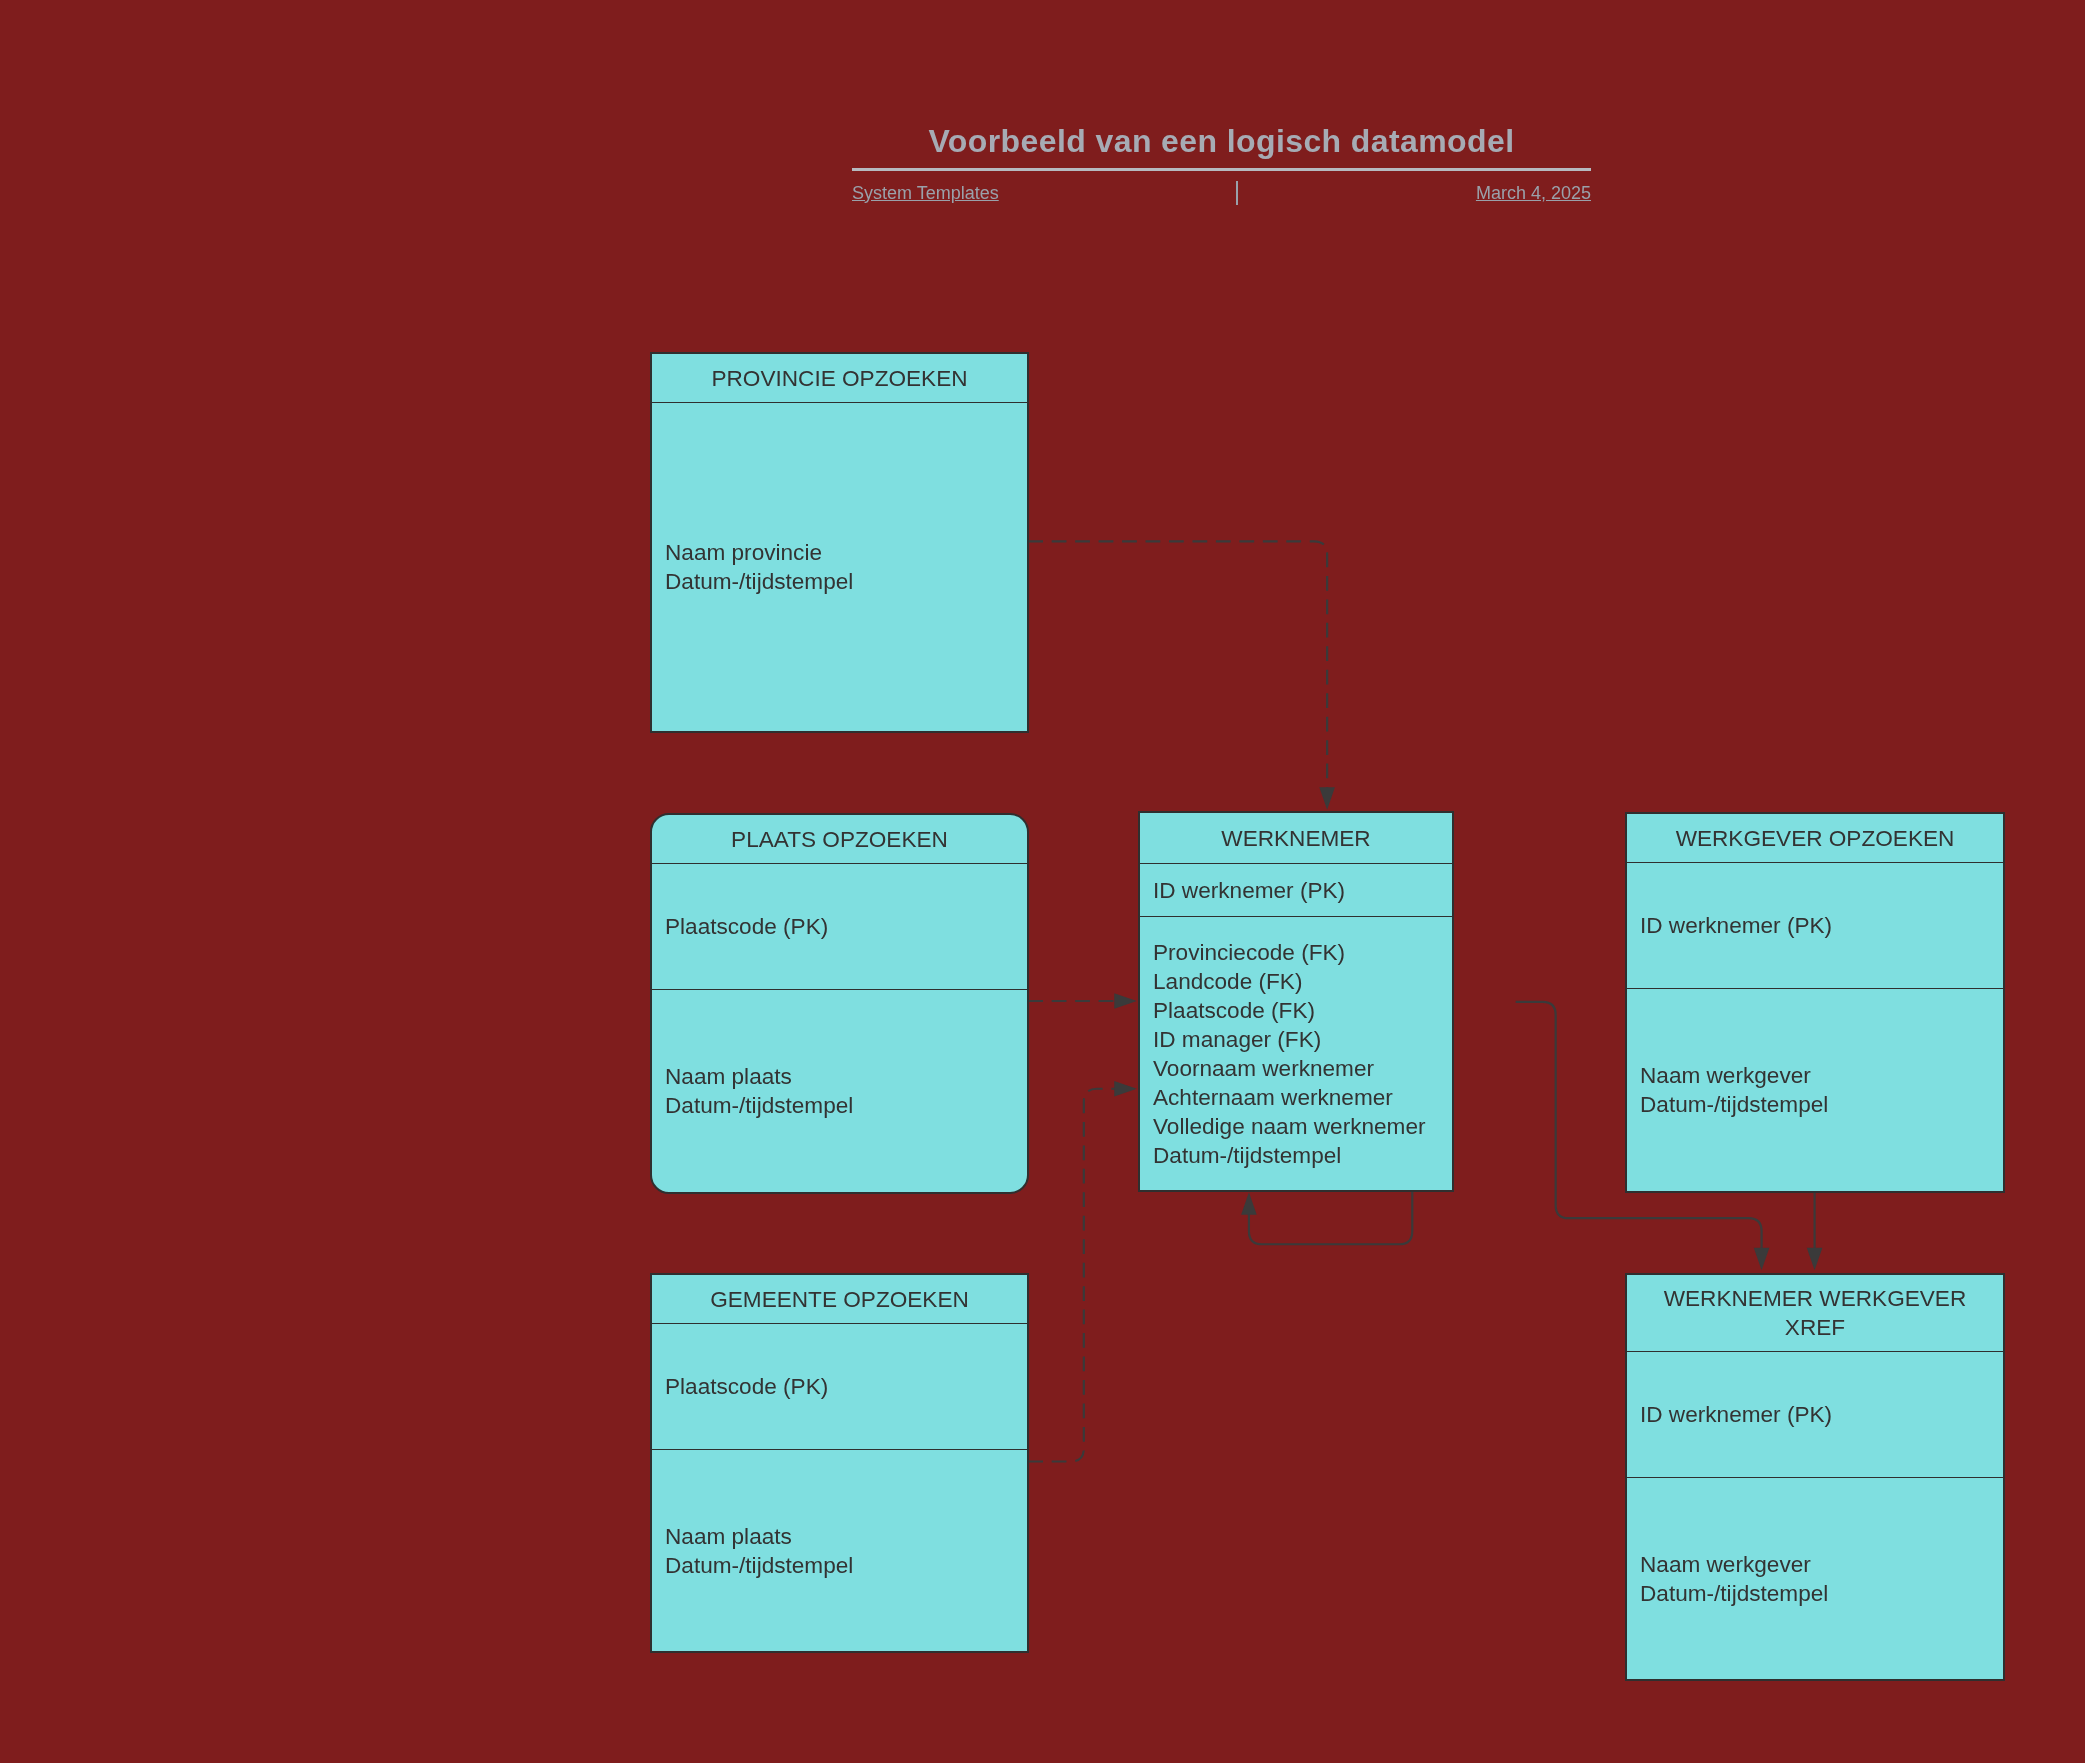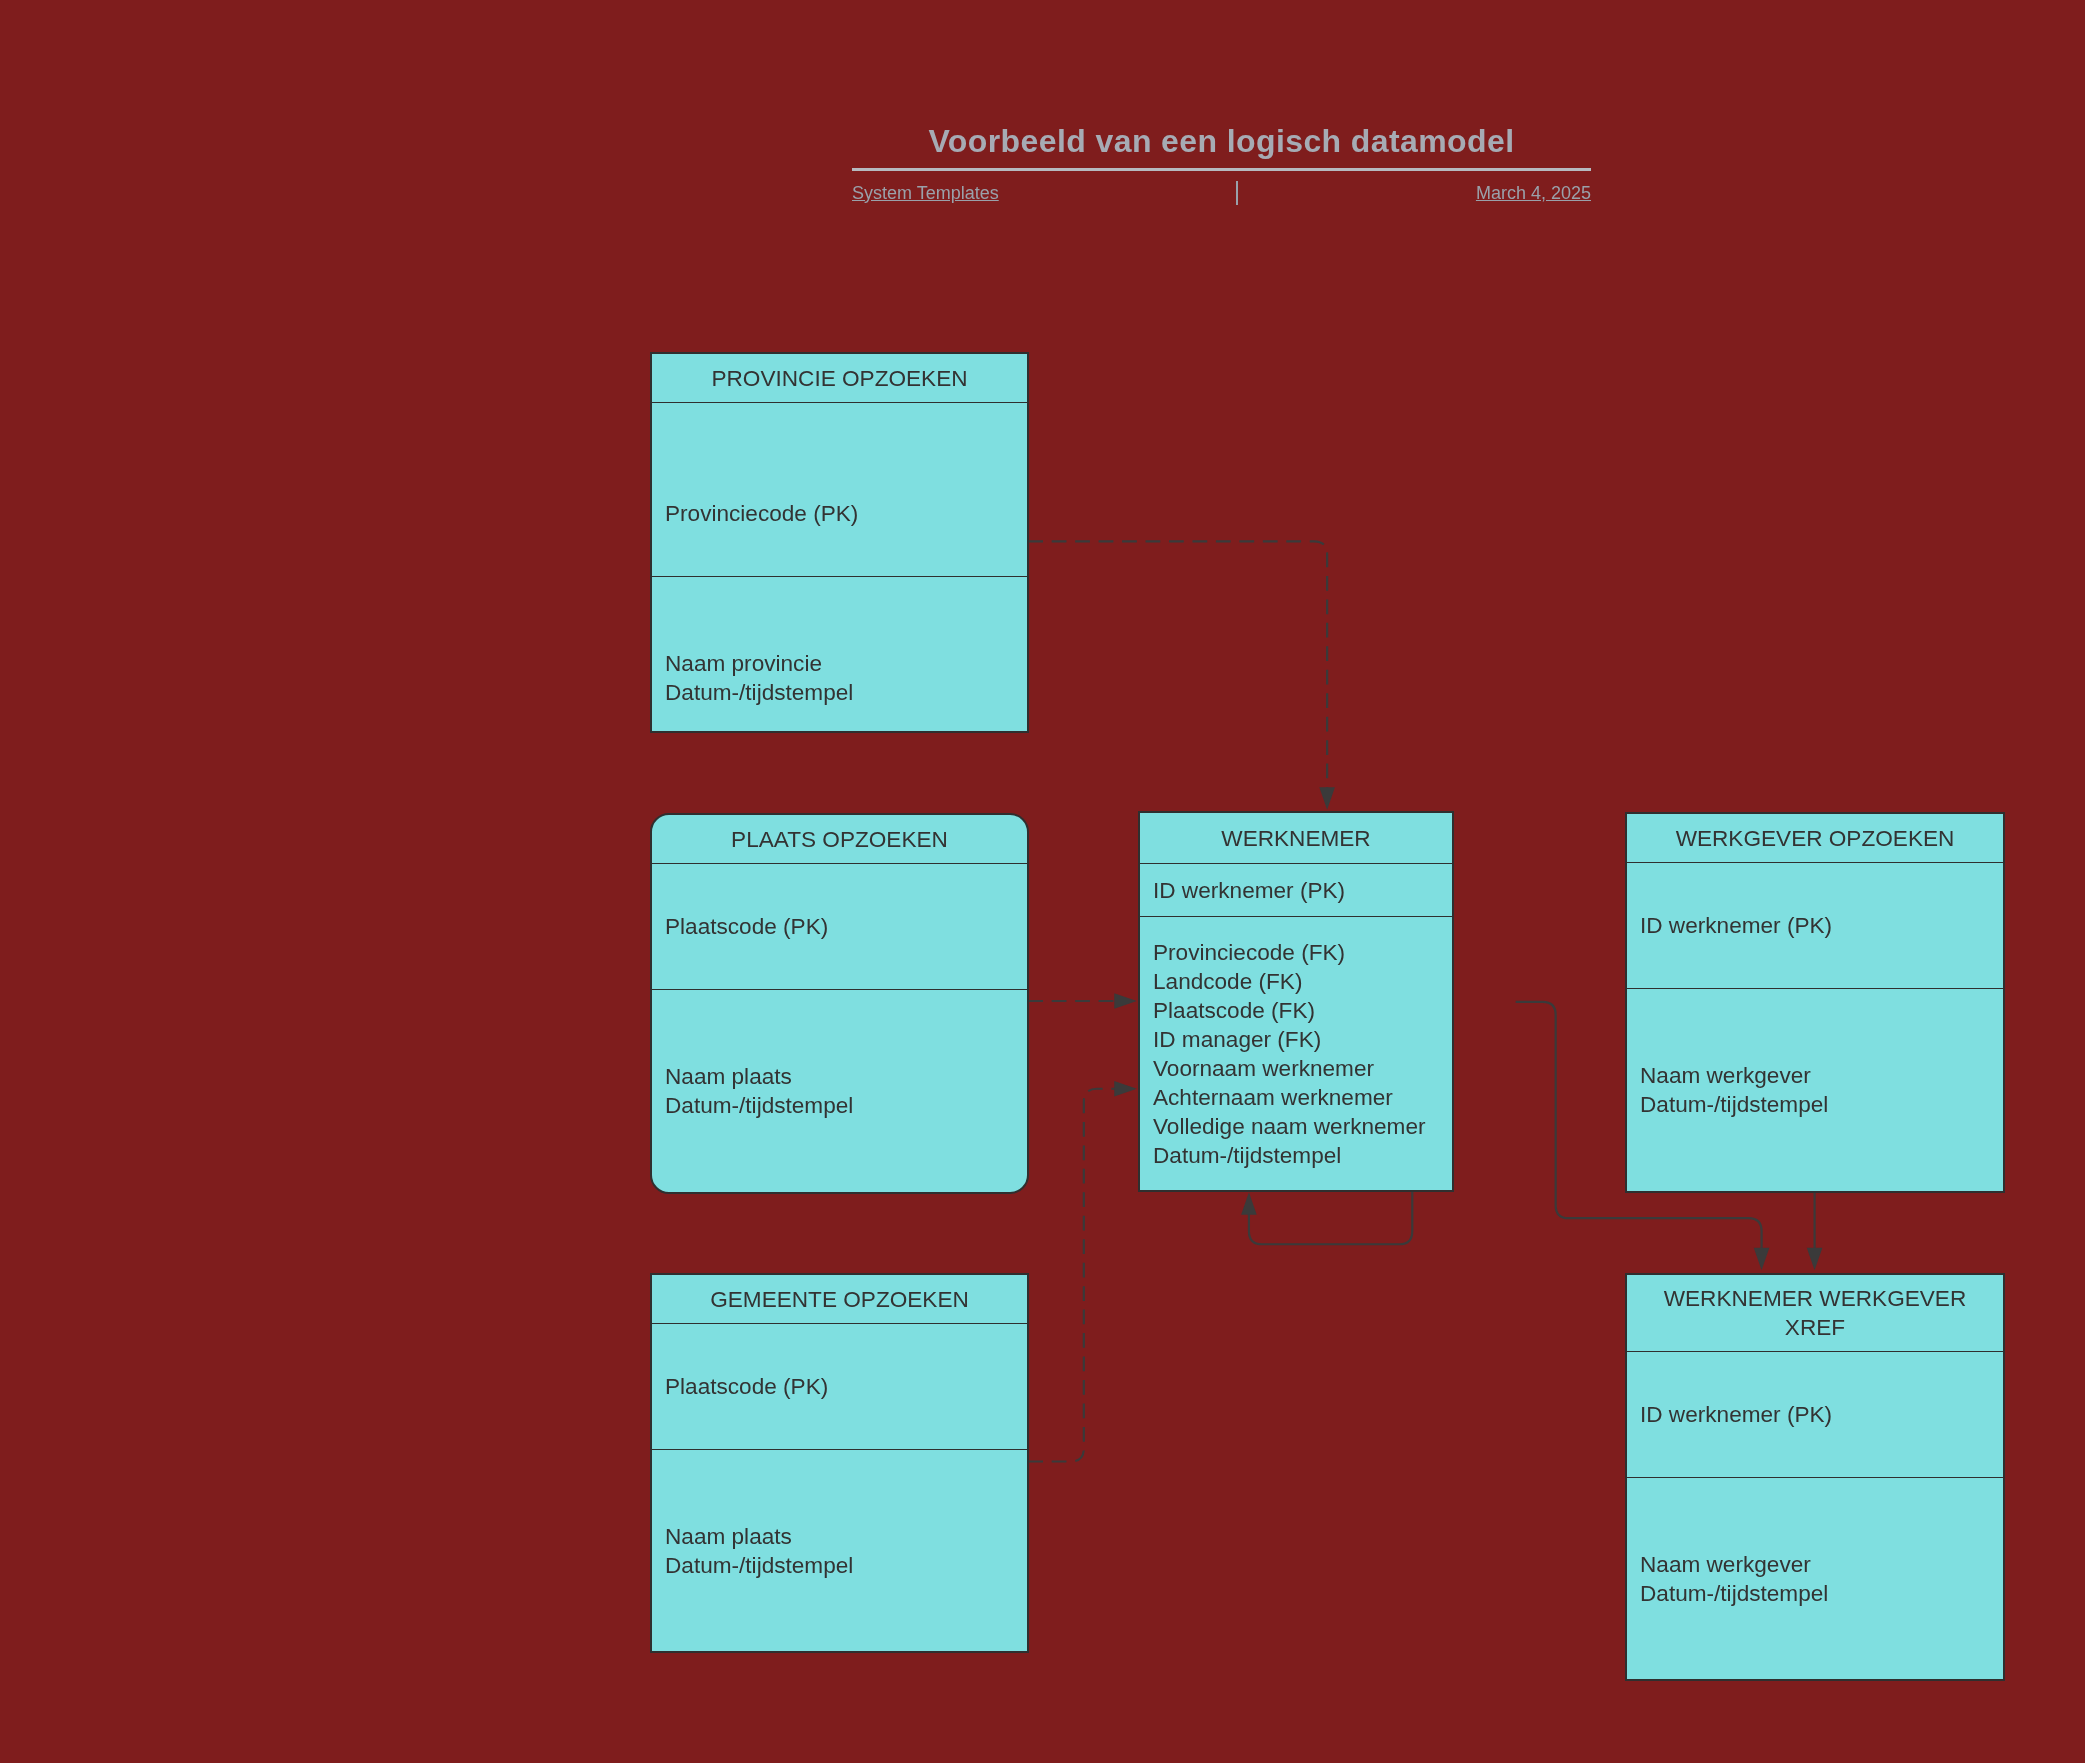--- a/index.html
+++ b/index.html
@@ -78,21 +78,21 @@
 
   .lookup .hdr { height: 48px; }
   .lookup .sec.pk { height: 125px; }
 
   .e-werknemer .hdr { height: 50px; }
   .e-werknemer .sec.pk { height: 52px; }
 
   .e-xref .hdr { height: 76px; padding: 0 35px; }
   .e-xref .sec.pk { height: 125px; }
 
-  #e-provincie { left: 650px; top: 352px;  width: 379px; height: 381px; gap: 48px; }
+  #e-provincie { left: 650px; top: 352px;  width: 379px; height: 381px; }
   #e-plaats    { left: 650px; top: 813px;  width: 379px; height: 381px; border-radius: 19px; }
   #e-gemeente  { left: 650px; top: 1273px; width: 379px; height: 380px; }
   #e-werknemer { left: 1138px; top: 811px; width: 316px; height: 381px; }
   #e-werkgever { left: 1625px; top: 812px; width: 380px; height: 381px; }
   #e-xref      { left: 1625px; top: 1273px; width: 380px; height: 408px; }
 
   
   svg.connectors {
     position: absolute;
     left: 0; top: 0;
@@ -138,23 +138,20 @@
 
     <path d="M 1744 1153 H 1775 Q 1790 1153 1790 1168 V 1387 Q 1790 1402 1805 1402 H 2012 Q 2027 1402 2027 1417 V 1438"></path>
     <polygon points="2027,1462 2018,1436 2036,1436"></polygon>
 
     <path d="M 2088 1372 V 1438"></path>
     <polygon points="2088,1462 2079,1436 2097,1436"></polygon>
   </svg>
 
   <div class="entity lookup" id="e-provincie">
     <div class="hdr">PROVINCIE OPZOEKEN</div>
-    <div class="sec pk">
-      <div>Provinciecode (PK)</div>
-    </div>
     <div class="sec last">
       <div>Naam provincie</div>
       <div>Datum-/tijdstempel</div>
     </div>
   </div>
 
   <div class="entity lookup" id="e-plaats">
     <div class="hdr">PLAATS OPZOEKEN</div>
     <div class="sec pk">
       <div>Plaatscode (PK)</div>

